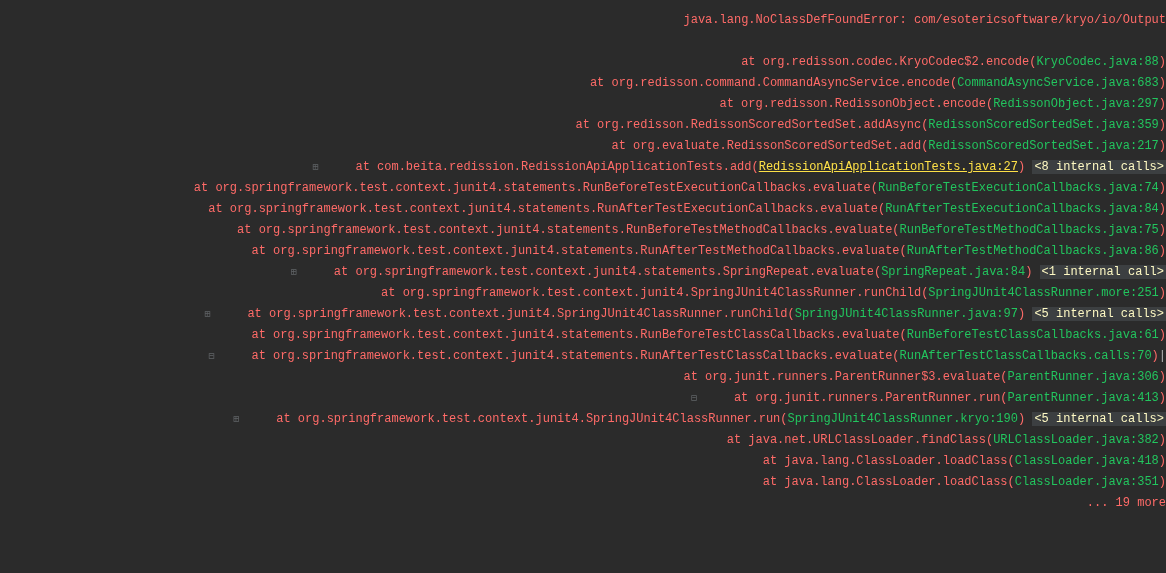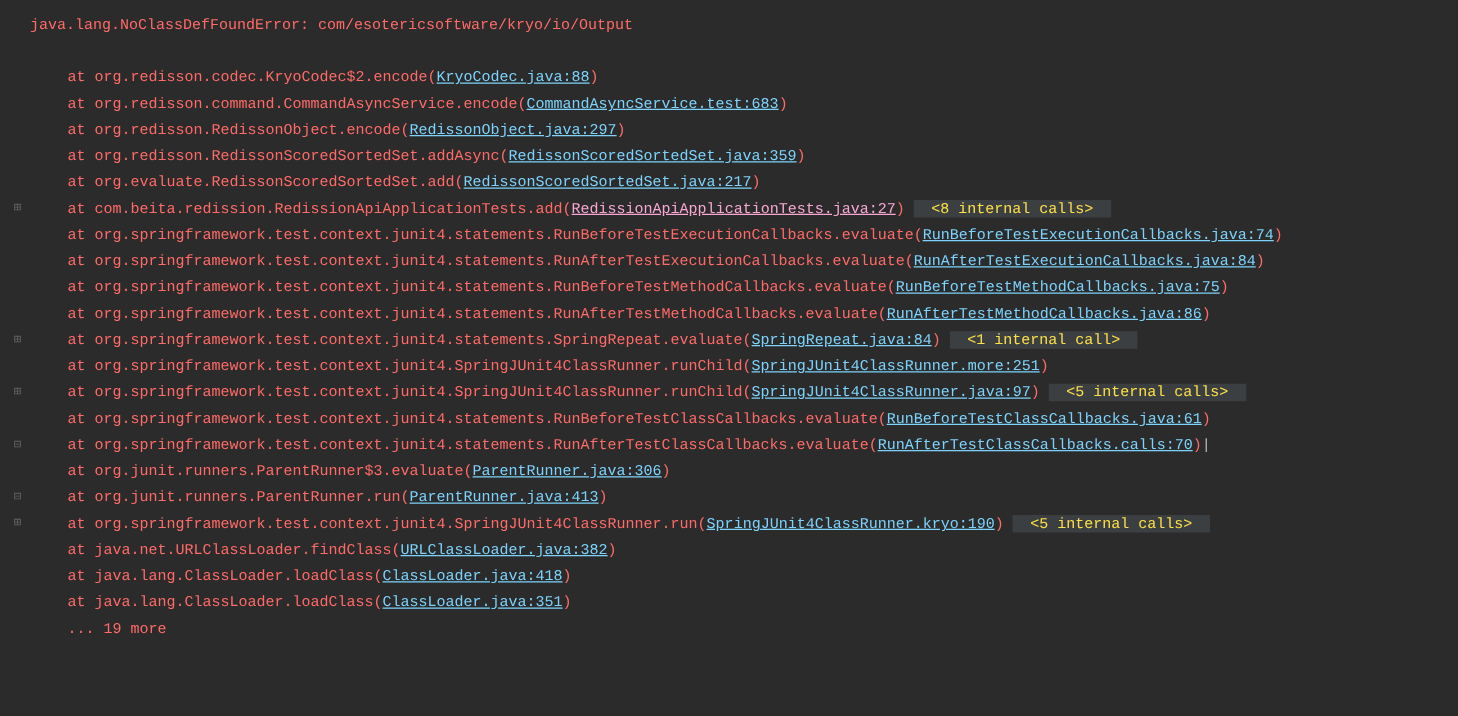--- a/index.html
+++ b/index.html
@@ -13,59 +13,60 @@
       width: 1166px;
       height: 573px;
       overflow: hidden;
       white-space: nowrap;
     }
     .line {
       display: flex;
       align-items: center;
       padding-left: 8px;
       min-height: 21px;
+      justify-content: flex-end;
     }
     .gutter {
       width: 12px;
       display: inline-block;
       text-align: center;
       color: #606366;
       font-size: 10px;
       flex-shrink: 0;
       cursor: pointer;
     }
     .content {
       padding-left: 4px;
     }
     .red { color: #ff6b68; }
     .white { color: #bbbbbb; }
-    .link { color: #f9a8d4; text-decoration: underline; cursor: pointer; }
-    .muted-link { color: #7dd3fc; text-decoration: underline; cursor: pointer; }
-    .highlight { color: #fde047; background: #3c3f41; padding: 0 14px; }
+    .link { color: #fde047; text-decoration: underline; cursor: pointer; }
+    .muted-link { color: #22c55e; cursor: pointer; }
+    .highlight { color: #fef9c3; background: #3c3f41; padding: 0 2px; }
     .indent1 { padding-left: 30px; }
   </style>
 </head>
 <body>
 
 <div id="root">
     <div class="line">
       <span class="gutter"></span>
       <span class="content"><span class="red">java.lang.NoClassDefFoundError: com/esotericsoftware/kryo/io/Output</span></span>
     </div>
     <div class="line">
       <span class="gutter"></span>
       <span class="content"></span>
     </div>
     <div class="line">
       <span class="gutter"></span>
       <span class="content"><span class="red indent1">at org.redisson.codec.KryoCodec$2.encode</span><span class="red">(</span><span class="muted-link">KryoCodec.java:88</span><span class="red">)</span></span>
     </div>
     <div class="line">
       <span class="gutter"></span>
-      <span class="content"><span class="red indent1">at org.redisson.command.CommandAsyncService.encode</span><span class="red">(</span><span class="muted-link">CommandAsyncService.test:683</span><span class="red">)</span></span>
+      <span class="content"><span class="red indent1">at org.redisson.command.CommandAsyncService.encode</span><span class="red">(</span><span class="muted-link">CommandAsyncService.java:683</span><span class="red">)</span></span>
     </div>
     <div class="line">
       <span class="gutter"></span>
       <span class="content"><span class="red indent1">at org.redisson.RedissonObject.encode</span><span class="red">(</span><span class="muted-link">RedissonObject.java:297</span><span class="red">)</span></span>
     </div>
     <div class="line">
       <span class="gutter"></span>
       <span class="content"><span class="red indent1">at org.redisson.RedissonScoredSortedSet.addAsync</span><span class="red">(</span><span class="muted-link">RedissonScoredSortedSet.java:359</span><span class="red">)</span></span>
     </div>
     <div class="line">

